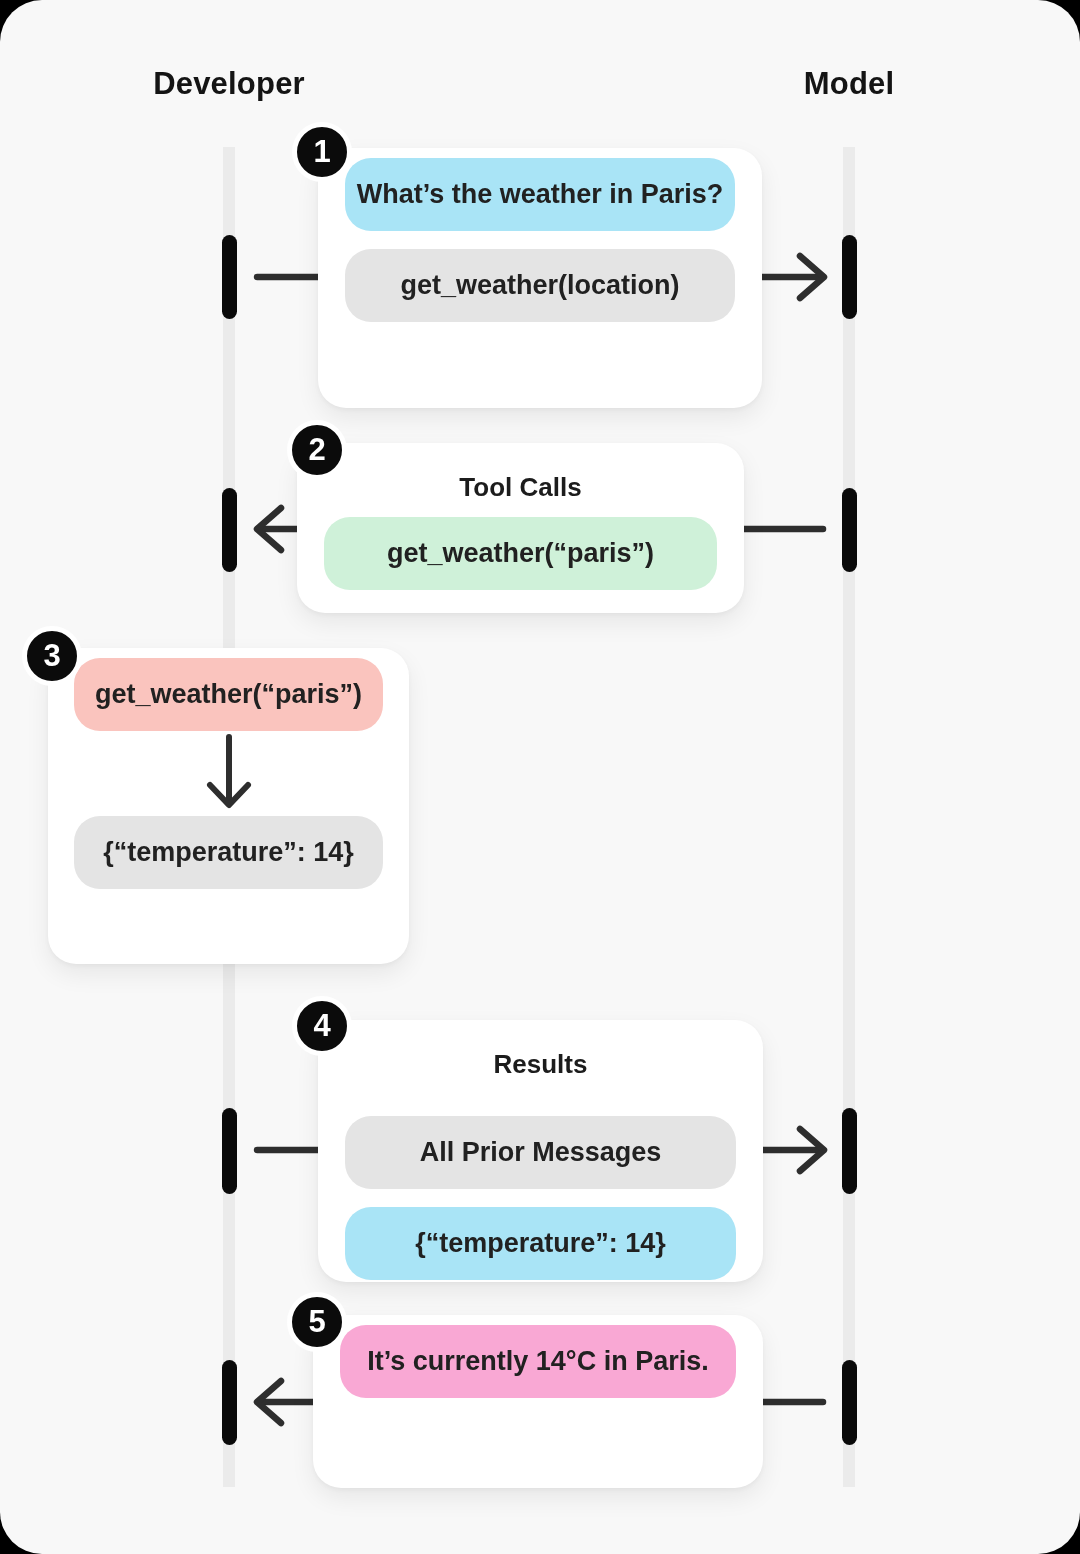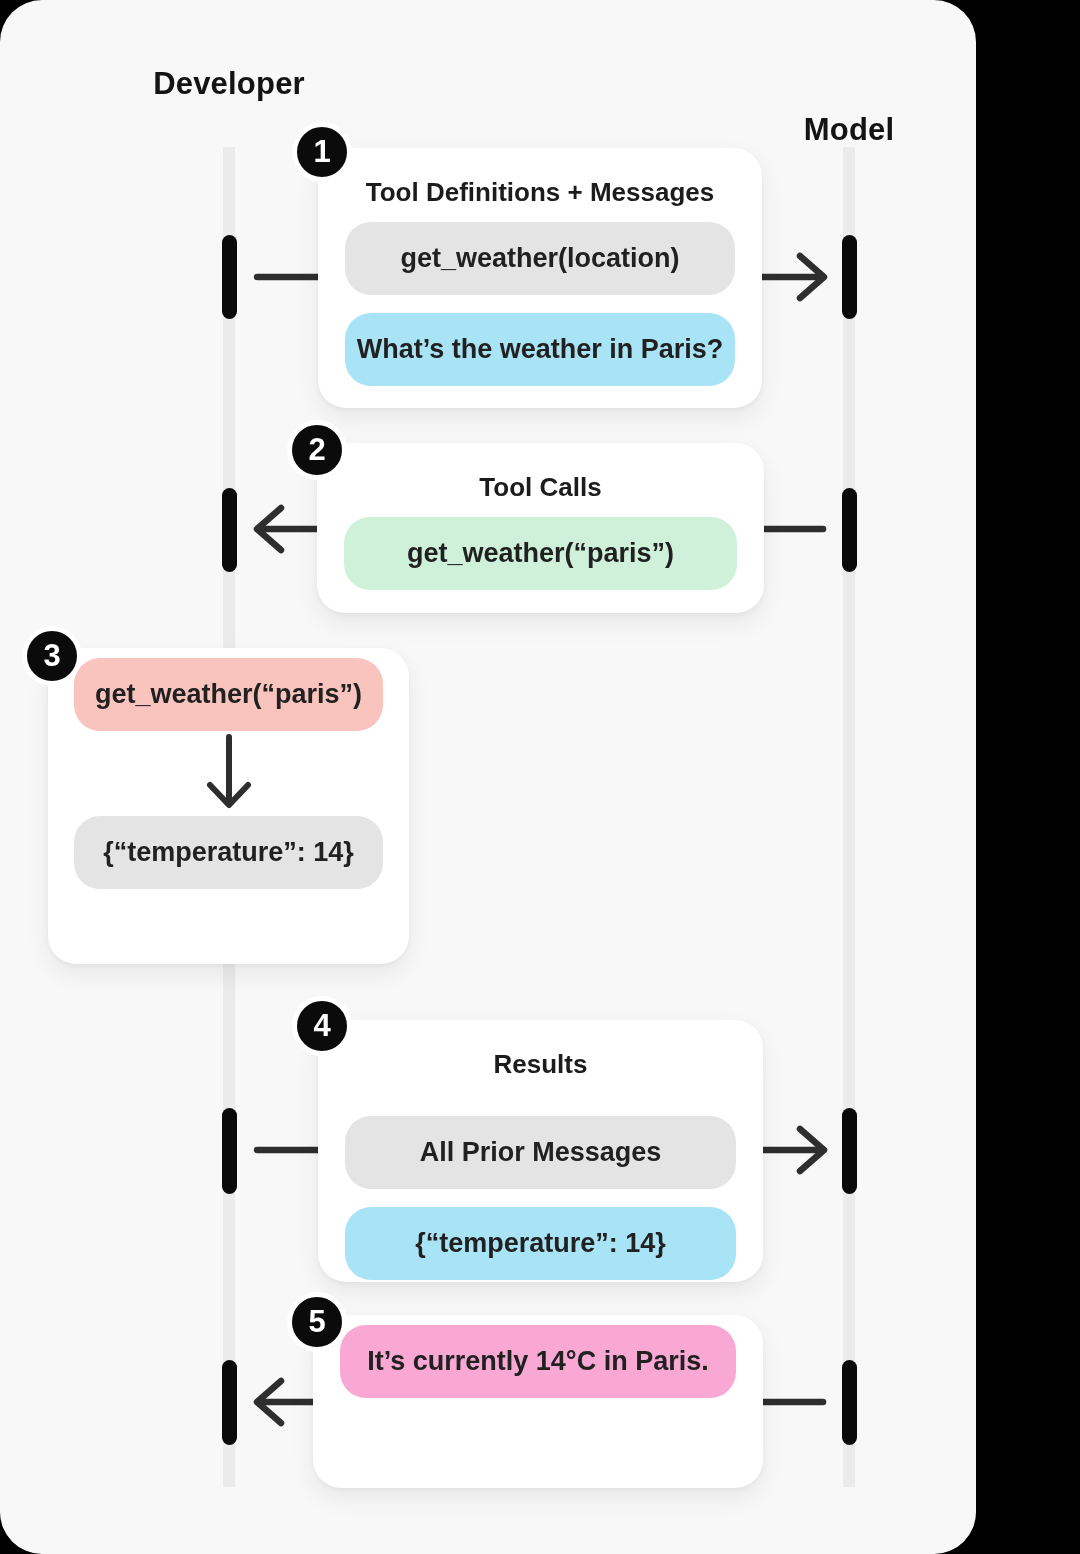--- a/index.html
+++ b/index.html
@@ -1,17 +1,17 @@
 <!DOCTYPE html>
 <html><head>
 <meta charset="utf-8">
 <style>
   html,body{margin:0;padding:0;background:#000;}
   body{width:1080px;height:1554px;position:relative;font-family:"Liberation Sans","DejaVu Sans",sans-serif;}
-  .canvas{position:absolute;left:0;top:0;width:976px;height:1554px;background:#f8f8f8;border-radius:42px;overflow:hidden;}
+  .canvas{position:absolute;left:0;top:0;width:1080px;height:1554px;background:#f8f8f8;border-radius:42px;overflow:hidden;}
 
   .actor-label{position:absolute;top:66px;transform:translateX(-50%);font-size:31px;font-weight:700;color:#141414;letter-spacing:.2px;white-space:nowrap;}
   .lifeline{position:absolute;top:147px;width:12px;height:1340px;background:#ebebeb;z-index:1;}
   .activation{position:absolute;width:15px;background:#0a0a0a;border-radius:8px;z-index:2;}
 
   .arrow-layer{position:absolute;left:0;top:0;width:1080px;height:1554px;z-index:3;}
 
   .card{position:absolute;background:#ffffff;border-radius:28px;box-shadow:0 10px 24px rgba(0,0,0,.07),0 2px 5px rgba(0,0,0,.04);z-index:4;box-sizing:border-box;padding:0 27px;}
   .card-title{margin-top:24px;text-align:center;font-size:26px;font-weight:700;color:#1c1c1c;line-height:40px;white-space:nowrap;}
   .pill{height:73px;border-radius:26px;display:flex;align-items:center;justify-content:center;font-size:27px;font-weight:700;color:#212121;margin-top:10px;white-space:nowrap;}
@@ -20,21 +20,21 @@
   .badge{position:absolute;width:50px;height:50px;background:#0b0b0b;border:5px solid #fff;border-radius:50%;z-index:5;display:flex;align-items:center;justify-content:center;color:#fff;font-size:31px;font-weight:700;}
 
   .exec-arrow{display:block;margin:2px auto 0 auto;}
 </style>
 </head>
 <body>
 
 <div class="canvas">
 
   <div class="actor-label" style="left:229px;">Developer</div>
-  <div class="actor-label" style="left:849px;margin-top:46px;">Model</div>
+  <div class="actor-label" style="left:849px;">Model</div>
 
   <div class="lifeline" style="left:223px;"></div>
   <div class="lifeline" style="left:843px;"></div>
 
   <div class="activation" style="left:222px;top:235px;height:84px;"></div>
   <div class="activation" style="left:842px;top:235px;height:84px;"></div>
   <div class="activation" style="left:222px;top:488px;height:84px;"></div>
   <div class="activation" style="left:842px;top:488px;height:84px;"></div>
   <div class="activation" style="left:222px;top:1108px;height:86px;"></div>
   <div class="activation" style="left:842px;top:1108px;height:86px;"></div>
@@ -60,27 +60,26 @@
       </g>
 
       <g>
         <line x1="823" y1="1402" x2="259" y2="1402"></line>
         <polyline points="281,1381 257,1402 281,1423"></polyline>
       </g>
     </g>
   </svg>
 
   <div class="card" style="left:318px;top:148px;width:444px;height:260px;">
-    <div class="card-title">Tool Definitions + Messages</div>
+    <div class="pill" style="background: rgb(169, 228, 246);">What’s the weather in Paris?</div>
     <div class="pill" style="background: rgb(228, 228, 228);">get_weather(location)</div>
-    <div class="pill" style="background: rgb(169, 228, 246);">What’s the weather in Paris?</div>
   </div>
   <div class="badge" style="left:292px;top:122px;">1</div>
 
-  <div class="card" style="left:317px;top:443px;width:447px;height:170px;">
+  <div class="card" style="left:297px;top:443px;width:447px;height:170px;">
     <div class="card-title">Tool Calls</div>
     <div class="pill" style="background: rgb(207, 241, 217);">get_weather(“paris”)</div>
   </div>
   <div class="badge" style="left:287px;top:420px;">2</div>
 
   <div class="card" style="left:48px;top:648px;width:361px;height:316px;padding:0 26px;">
     <div class="pill" style="background: rgb(250, 196, 190);">get_weather(“paris”)</div>
     <svg class="exec-arrow" width="60" height="80" viewBox="0 0 60 80">
       <g stroke="#2e2e2e" stroke-width="6" fill="none" stroke-linecap="round" stroke-linejoin="round">
         <line x1="30" y1="4" x2="30" y2="70"></line>

